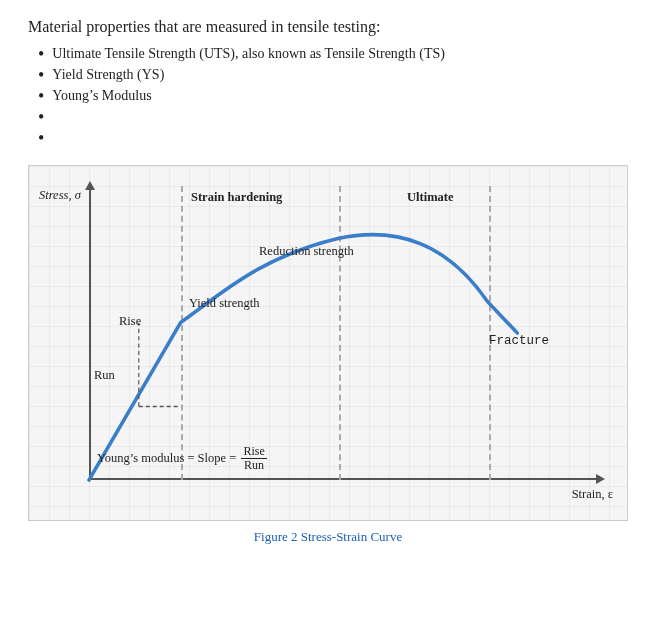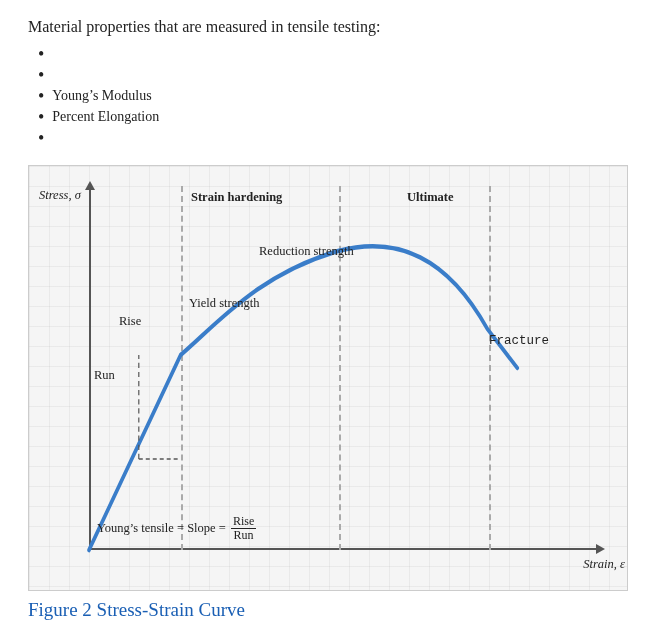--- a/index.html
+++ b/index.html
@@ -36,21 +36,21 @@
     }
     .diagram-container {
       border: 1px solid #ccc;
       background: #f5f5f5;
       background-image:
         linear-gradient(rgba(180,180,180,0.18) 1px, transparent 1px),
         linear-gradient(90deg, rgba(180,180,180,0.18) 1px, transparent 1px);
       background-size: 20px 20px;
       position: relative;
       width: 600px;
-      height: 426px;
+      height: 356px;
       margin: 0 auto 8px auto;
       overflow: hidden;
     }
     
     .y-axis {
       position: absolute;
       left: 60px;
       top: 20px;
       bottom: 40px;
       width: 2px;
@@ -85,25 +85,24 @@
     .axis-label-y {
       position: absolute;
       left: 10px;
       top: 22px;
       font-size: 13px;
       color: #888;
       font-style: italic;
     }
     .axis-label-x {
       position: absolute;
-      right: 2px;
+      right: 14px;
       bottom: 18px;
       font-size: 13px;
       color: #888;
-      font-style: italic;
     }
     
     .dashed-line {
       position: absolute;
       width: 1px;
       top: 20px;
       bottom: 40px;
       border-left: 2px dashed #aaa;
     }
     
@@ -119,22 +118,23 @@
     .diag-label {
       position: absolute;
       font-size: 12.5px;
       color: #222;
     }
     .diag-label.bold {
       font-weight: bold;
     }
     
     .figure-caption {
+      text-align: center;
       color: #1a5fb4;
-      font-size: 19px;
+      font-size: 13px;
       margin-top: 4px;
     }
     
     .fraction {
       display: inline-flex;
       flex-direction: column;
       align-items: center;
       vertical-align: middle;
       font-size: 12px;
       line-height: 1.1;
@@ -157,31 +157,32 @@
     }
   </style>
 </head>
 <body>
 
 <p class="intro-text">Material properties that are measured in tensile testing:</p>
 
 <ul class="bullet-list">
   <li>
     <span class="bullet-dot">•</span>
-  </li>
-  <li>
-    <span class="bullet-dot">•</span>
+    <span>Ultimate Tensile Strength (UTS), also known as Tensile Strength (TS)</span>
+  </li>
+  <li>
+    <span class="bullet-dot">•</span>
+    <span>Yield Strength (YS)</span>
   </li>
   <li>
     <span class="bullet-dot">•</span>
     <span>Young’s Modulus</span>
   </li>
   <li>
     <span class="bullet-dot">•</span>
-    <span>Percent Elongation</span>
   </li>
   <li>
     <span class="bullet-dot">•</span>
   </li>
 </ul>
 
 <div class="diagram-container">
 
   <div class="y-arrow"></div>
   <div class="y-axis"></div>
@@ -213,21 +214,21 @@
 
   <div class="diag-label bold" style="left: 162px; top: 24px;">Strain hardening</div>
   <div class="diag-label bold" style="left: 378px; top: 24px;">Ultimate</div>
   <div class="diag-label" style="left: 230px; top: 78px;">Reduction strength</div>
   <div class="diag-label" style="left: 160px; top: 130px;">Yield strength</div>
   <div class="diag-label" style="left: 460px; top: 168px; font-family: Liberation Mono, monospace;">Fracture</div>
   <div class="diag-label" style="left: 90px; top: 148px;">Rise</div>
   <div class="diag-label" style="left: 65px; top: 202px;">Run</div>
 
   <div class="youngs-label">
-    <span>Young’s tensile = Slope =</span>&nbsp;
+    <span>Young’s modulus = Slope =</span>&nbsp;
     <span class="fraction">
       <span class="numerator">Rise</span>
       <span class="denominator">Run</span>
     </span>
   </div>
 
 </div>
 
 <p class="figure-caption">Figure 2 Stress-Strain Curve</p>
 

